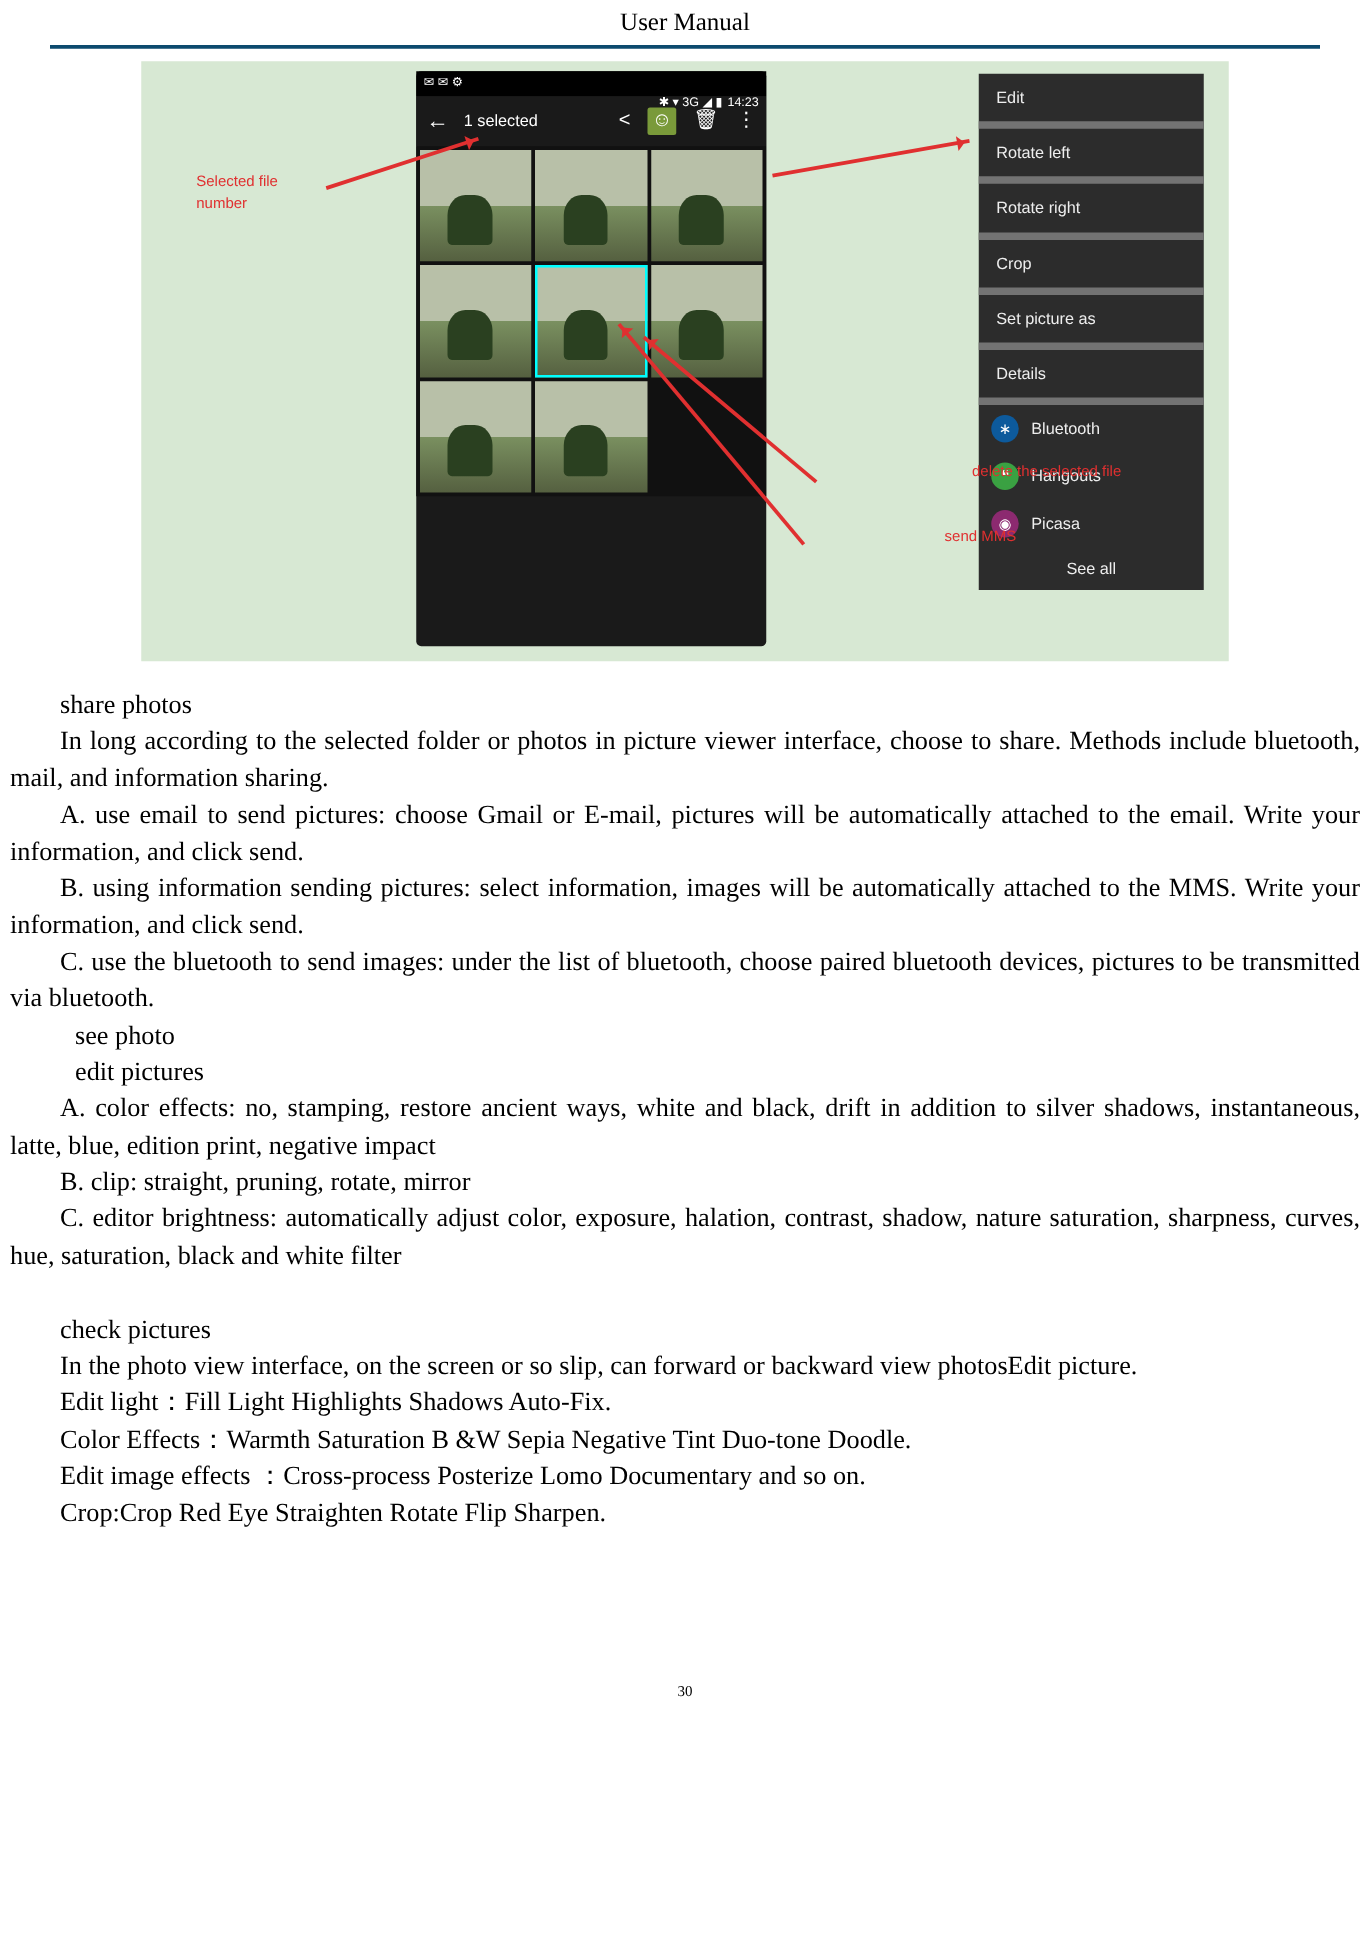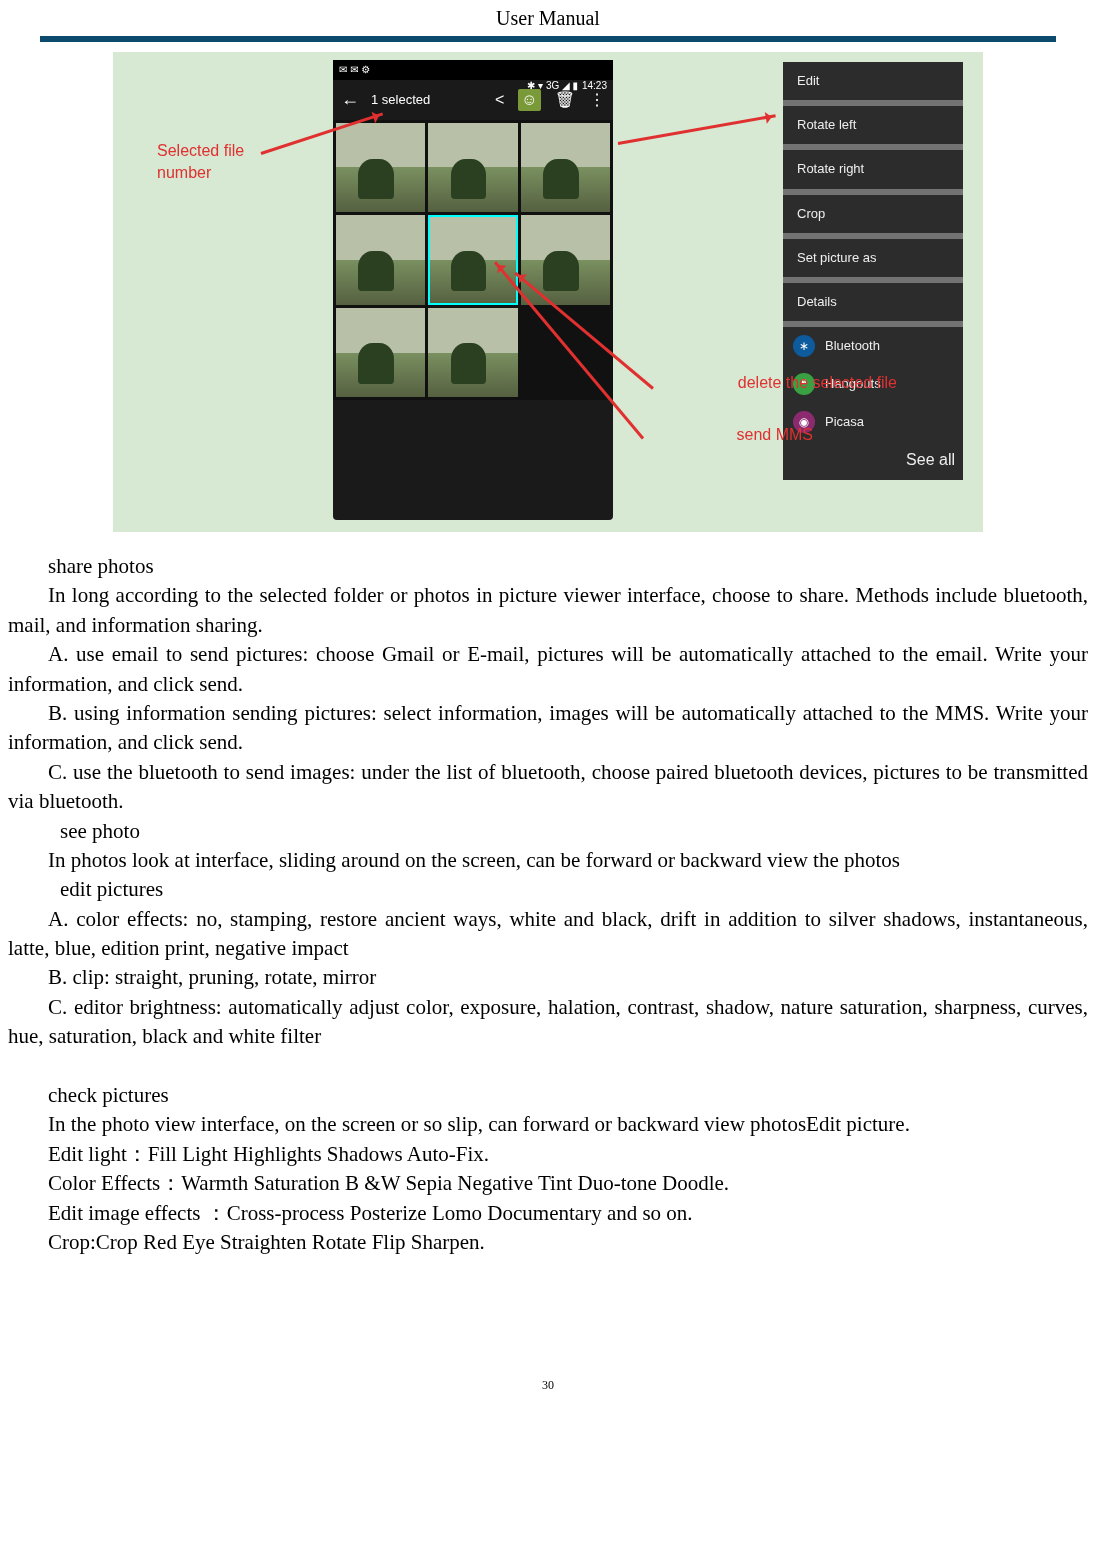--- a/index.html
+++ b/index.html
@@ -8,21 +8,21 @@
       font-family: "Times New Roman", serif;
       font-size: 21px;
       line-height: 1.4;
       background: #fff;
       color: #000;
       padding: 0;
     }
     .page-header {
       text-align: center;
       padding: 4px 0;
-      border-bottom: 6px solid #0c4a6e;
+      border-bottom: 3px solid #0c4a6e;
       margin: 0 40px;
       font-size: 20px;
     }
     .figure-container {
       background: #d7e8d3;
       margin: 10px auto 20px;
       width: 870px;
       height: 480px;
       position: relative;
     }
@@ -106,26 +106,26 @@
       padding: 8px 10px;
     }
     .round-ico {
       width: 22px; height: 22px; border-radius: 50%;
       display: flex; align-items: center; justify-content: center;
       font-size: 12px; color: #fff;
     }
     .ico-bt { background: #0d5a9c; }
     .ico-hg { background: #3aa142; }
     .ico-pc { background: #8c2a70; }
-    .see-all { text-align: right; padding: 8px; font-size: 16px; }
+    .see-all { text-align: center; padding: 8px; font-size: 13px; }
     
     .anno {
       position: absolute;
       color: #e03030;
-      font-size: 16px;
+      font-size: 12px;
       font-family: Arial, sans-serif;
     }
     .anno-selected { left: 44px; top: 88px; width: 100px; }
     .anno-delete { right: 86px; top: 320px; }
     .anno-mms { right: 170px; top: 372px; }
     
     .arrow {
       position: absolute;
       background: #e03030;
       height: 3px;
@@ -219,21 +219,20 @@
   <div class="arrow arrow4"></div>
 </div>
 
 <div class="content">
   <p class="indent">share photos</p>
   <p class="indent">In long according to the selected folder or photos in picture viewer interface, choose to share. Methods include bluetooth, mail, and information sharing.</p>
   <p class="indent">A. use email to send pictures: choose Gmail or E-mail, pictures will be automatically attached to the email. Write your information, and click send.</p>
   <p class="indent">B. using information sending pictures: select information, images will be automatically attached to the MMS. Write your information, and click send.</p>
   <p class="indent">C. use the bluetooth to send images: under the list of bluetooth, choose paired bluetooth devices, pictures to be transmitted via bluetooth.</p>
   <p class="indent2">see photo</p>
-  <p class="indent">In photos look at interface, sliding around on the screen, can be forward or backward view the photos</p>
   <p class="indent2">edit pictures</p>
   <p class="indent">A. color effects: no, stamping, restore ancient ways, white and black, drift in addition to silver shadows, instantaneous, latte, blue, edition print, negative impact</p>
   <p class="indent">B. clip: straight, pruning, rotate, mirror</p>
   <p class="indent">C. editor brightness: automatically adjust color, exposure, halation, contrast, shadow, nature saturation, sharpness, curves, hue, saturation, black and white filter</p>
   <p>&nbsp;</p>
   <p class="indent">check pictures</p>
   <p class="indent">In the photo view interface, on the screen or so slip, can forward or backward view photosEdit picture.</p>
   <p class="indent">Edit light：Fill Light    Highlights    Shadows    Auto-Fix.</p>
   <p class="indent">Color Effects：Warmth    Saturation B &amp;W    Sepia    Negative    Tint    Duo-tone    Doodle.</p>
   <p class="indent">Edit image effects    ：Cross-process    Posterize    Lomo    Documentary and so on.</p>

